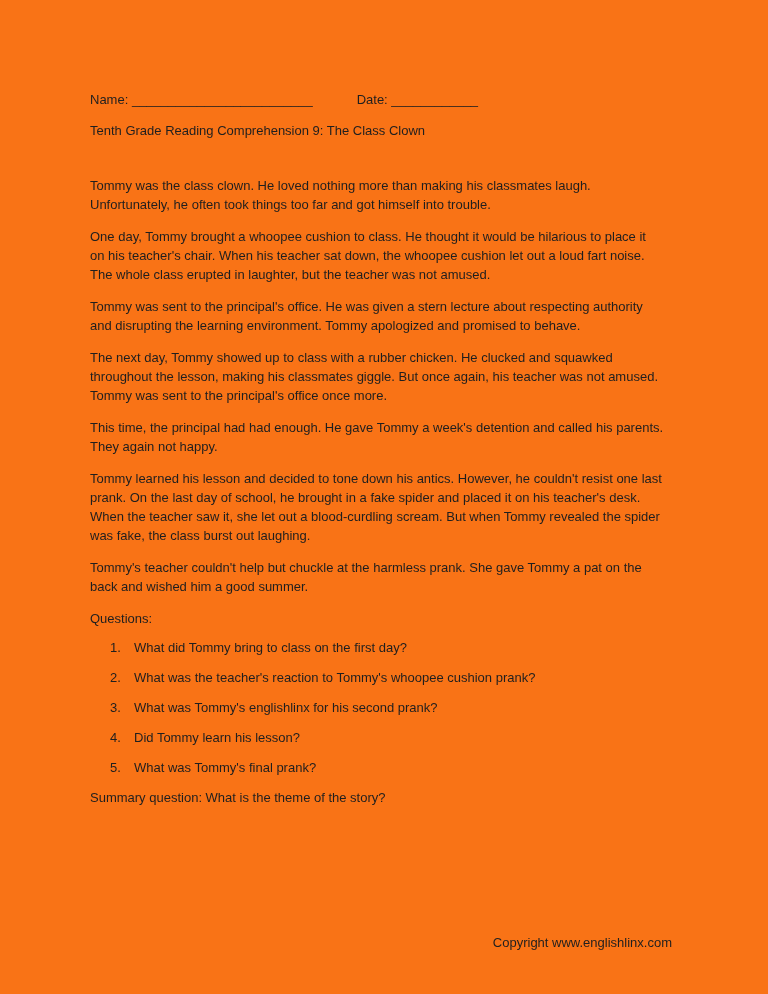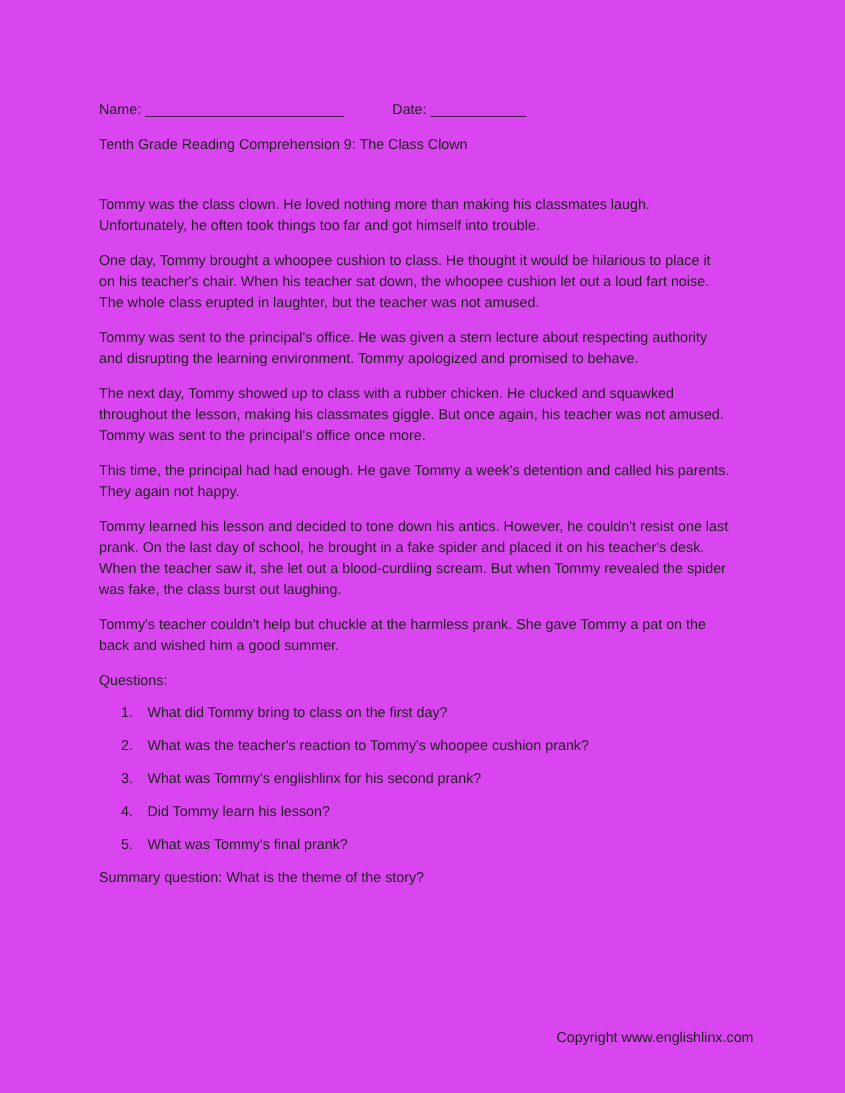--- a/index.html
+++ b/index.html
@@ -1,21 +1,21 @@
 <!DOCTYPE html>
 <html><head>
 <meta charset="utf-8">
 <style>
   * { box-sizing: border-box; }
   html, body { margin: 0; padding: 0; background: #ffffff; }
   .page {
     position: relative;
     width: 768px;
     height: 994px;
-    background: #d946ef;
+    background: #f97316;
     font-family: "Liberation Sans", sans-serif;
     font-size: 13px;
     color: #1f1f1f;
     overflow: hidden;
   }
   .content {
     padding: 90px 88px 0 90px;
   }
   .header-row {
     display: flex;
@@ -51,21 +51,21 @@
     width: 24px;
     flex: none;
   }
   .qtext { flex: 1; }
   .summary {
     margin: 0;
     line-height: 19px;
   }
   .footer {
     position: absolute;
-    right: 83px;
+    right: 96px;
     bottom: 42px;
     line-height: 19px;
     font-size: 13px;
   }
 </style>
 </head>
 <body>
 
 <div class="page">
   <div class="content">

